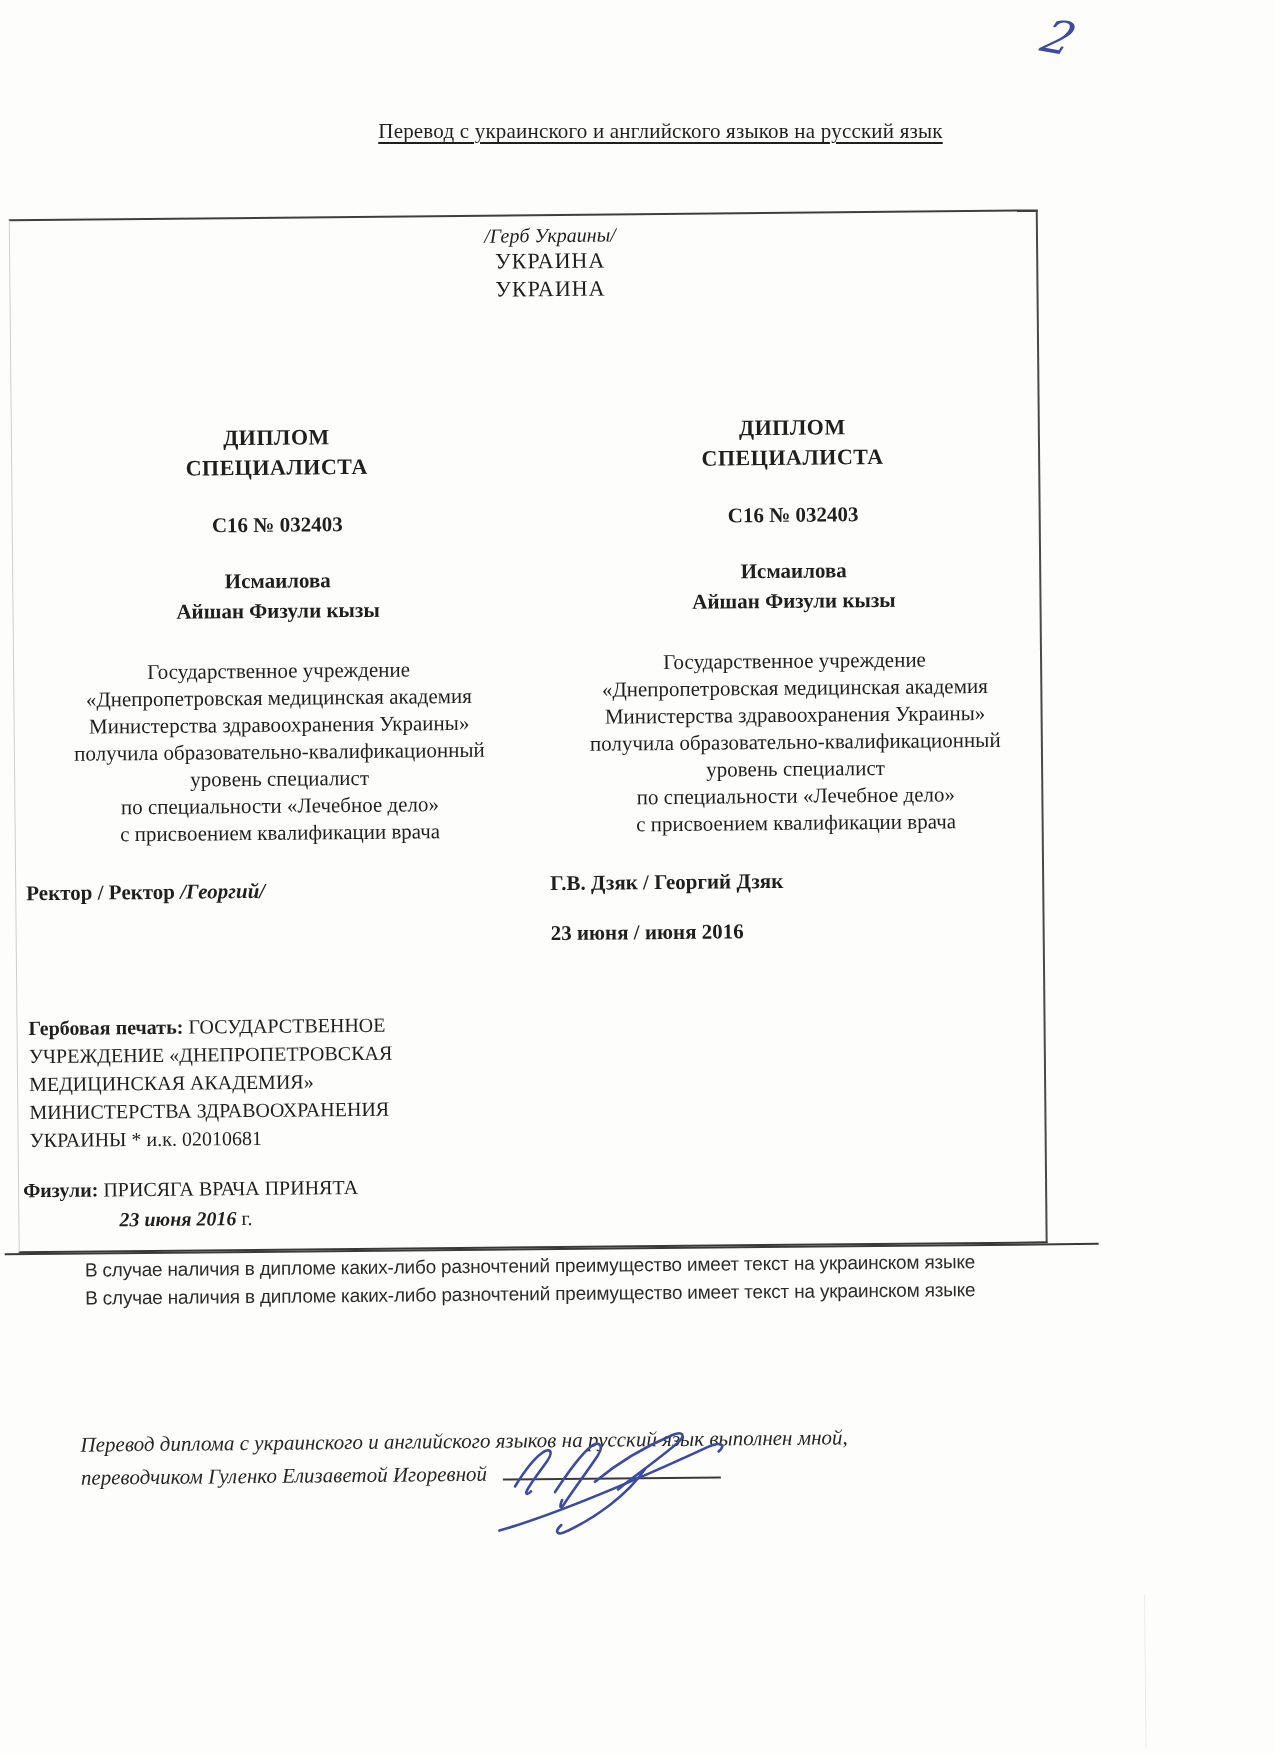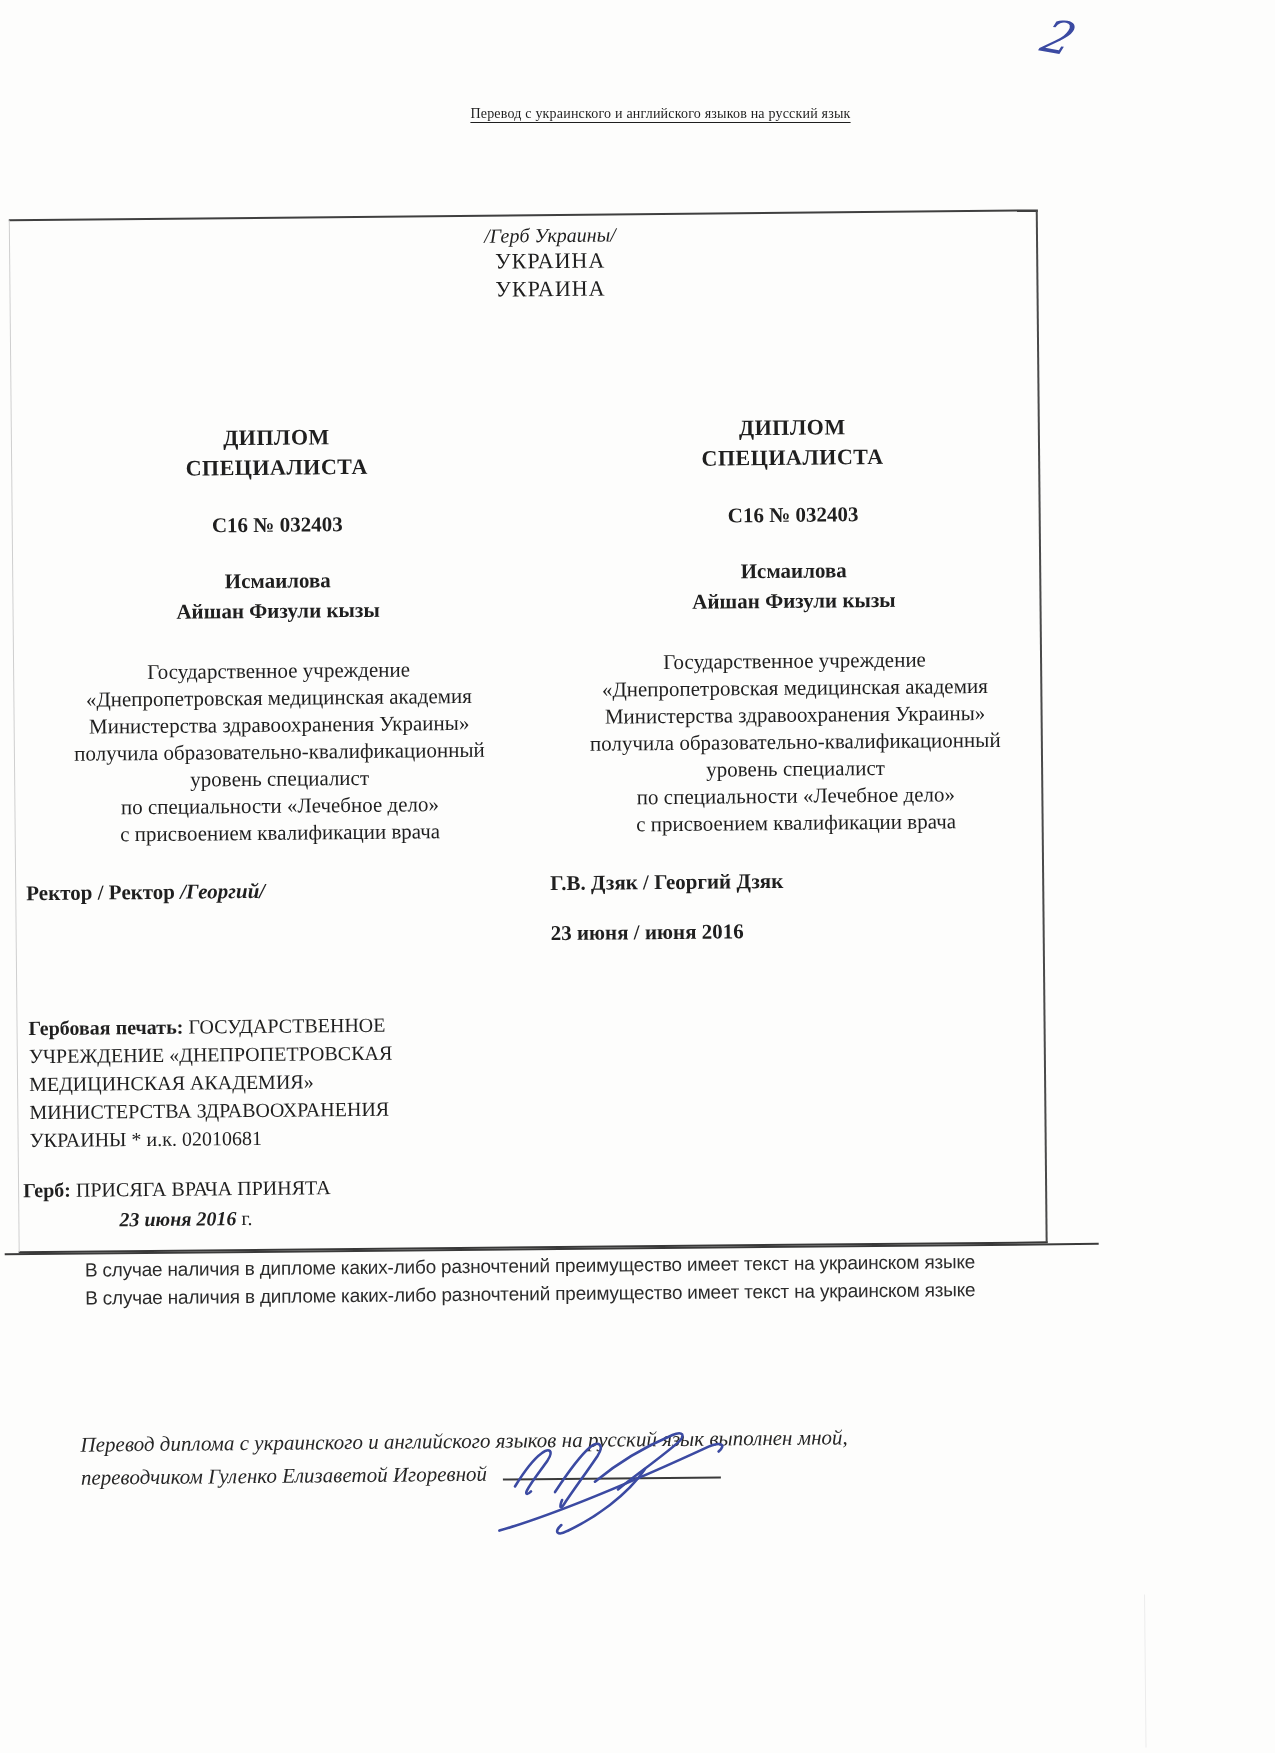--- a/index.html
+++ b/index.html
@@ -7,22 +7,22 @@
     position:relative;width:1275px;height:1753px;background:#fdfdfc;
     font-family:"Liberation Serif","DejaVu Serif",serif;color:#1f1f1f;overflow:hidden;
   }
   
   .pagenum{
     position:absolute;left:1042px;top:10px;width:60px;height:70px;
     color:#3b4aa2;font-family:"DejaVu Serif",serif;font-style:italic;
     font-size:46px;transform:rotate(10deg) skewX(-12deg);line-height:60px;
   }
   .header{
-    position:absolute;top:106px;left:0;width:100%;text-align:center;
-    font-size:14px;letter-spacing:.2px;
+    position:absolute;top:119px;left:0;width:100%;text-align:center;
+    font-size:21px;letter-spacing:.2px;
   }
   .header span{text-decoration:underline;text-underline-offset:4px;margin-left:46px;}
   
   .skew{position:absolute;left:0;top:0;width:1275px;height:1753px;
     transform:rotate(-0.55deg);transform-origin:560px 760px;}
   .cert-box{
     position:absolute;left:14px;top:214px;width:1026px;height:1030px;
     border-top:2px solid #3f3f3f;border-right:2px solid #4a4a4a;
     border-bottom:2px solid #383838;border-left:1px solid #cfcfcf;
   }
@@ -124,21 +124,21 @@
           <span>ГОСУДАРСТВЕННОЕ</span>
         </div>
         <div>УЧРЕЖДЕНИЕ «ДНЕПРОПЕТРОВСКАЯ</div>
         <div>МЕДИЦИНСКАЯ АКАДЕМИЯ»</div>
         <div>МИНИСТЕРСТВА ЗДРАВООХРАНЕНИЯ</div>
         <div>УКРАИНЫ * и.к. 02010681</div>
       </div>
 
       <div class="stamp">
         <div>
-          <span class="bold">Герб:</span>
+          <span class="bold">Физули:</span>
           <span>ПРИСЯГА ВРАЧА ПРИНЯТА</span>
         </div>
         <div class="l2">
           <span class="bi">23 июня 2016</span>
           <span>г.</span>
         </div>
       </div>
 
     </div>
 

